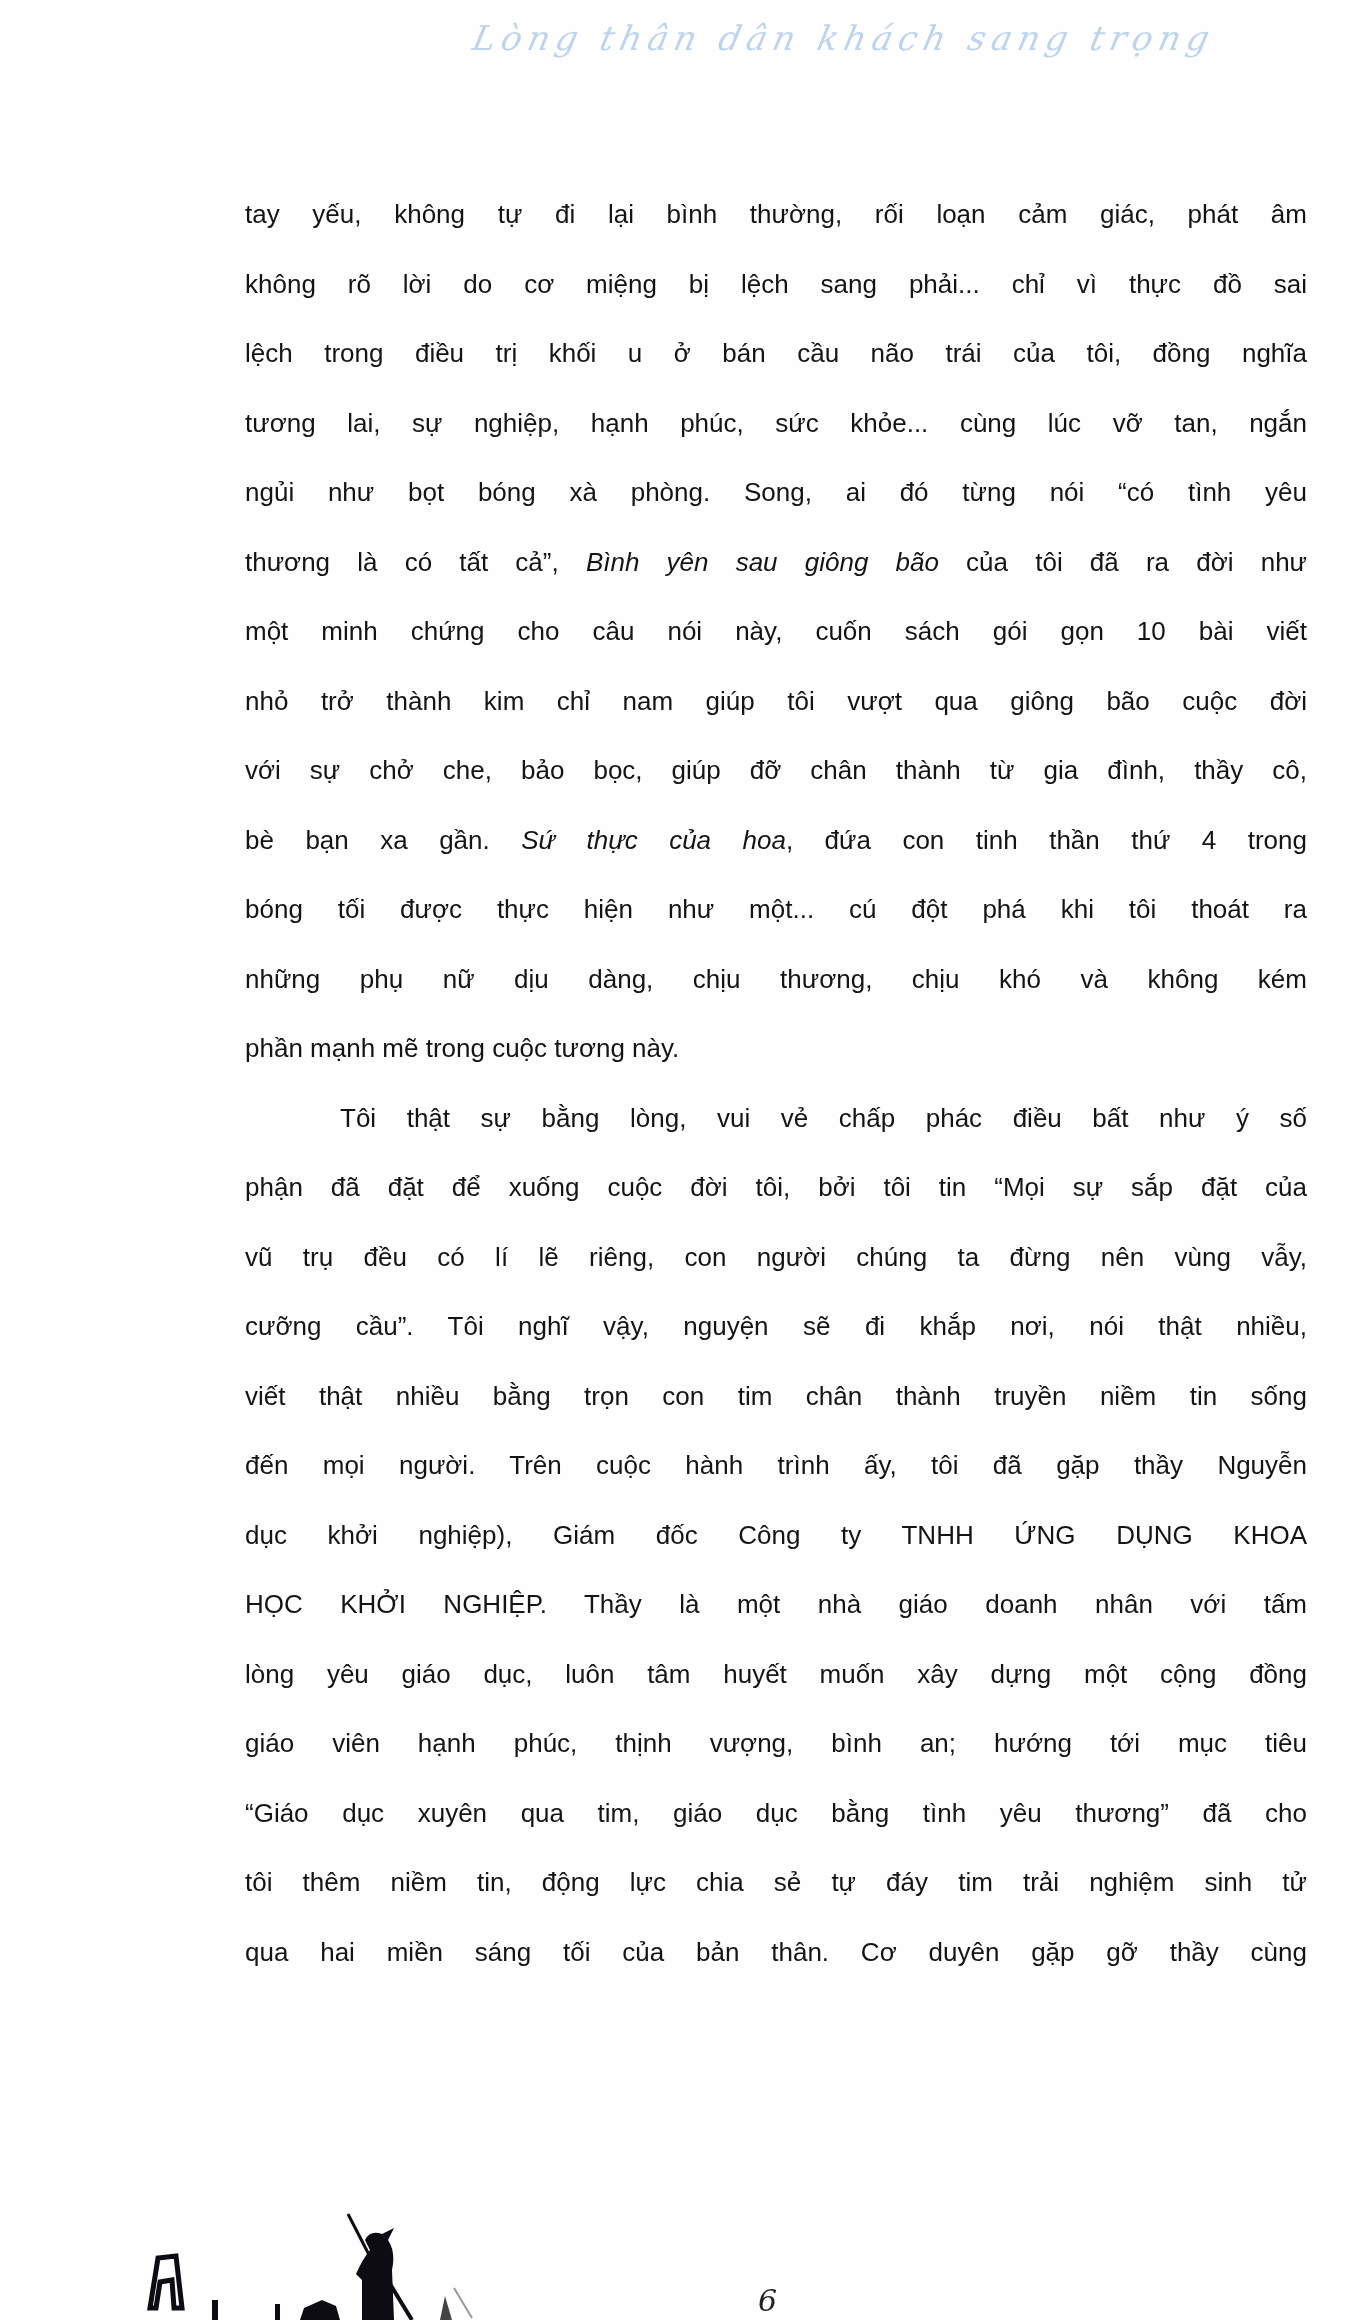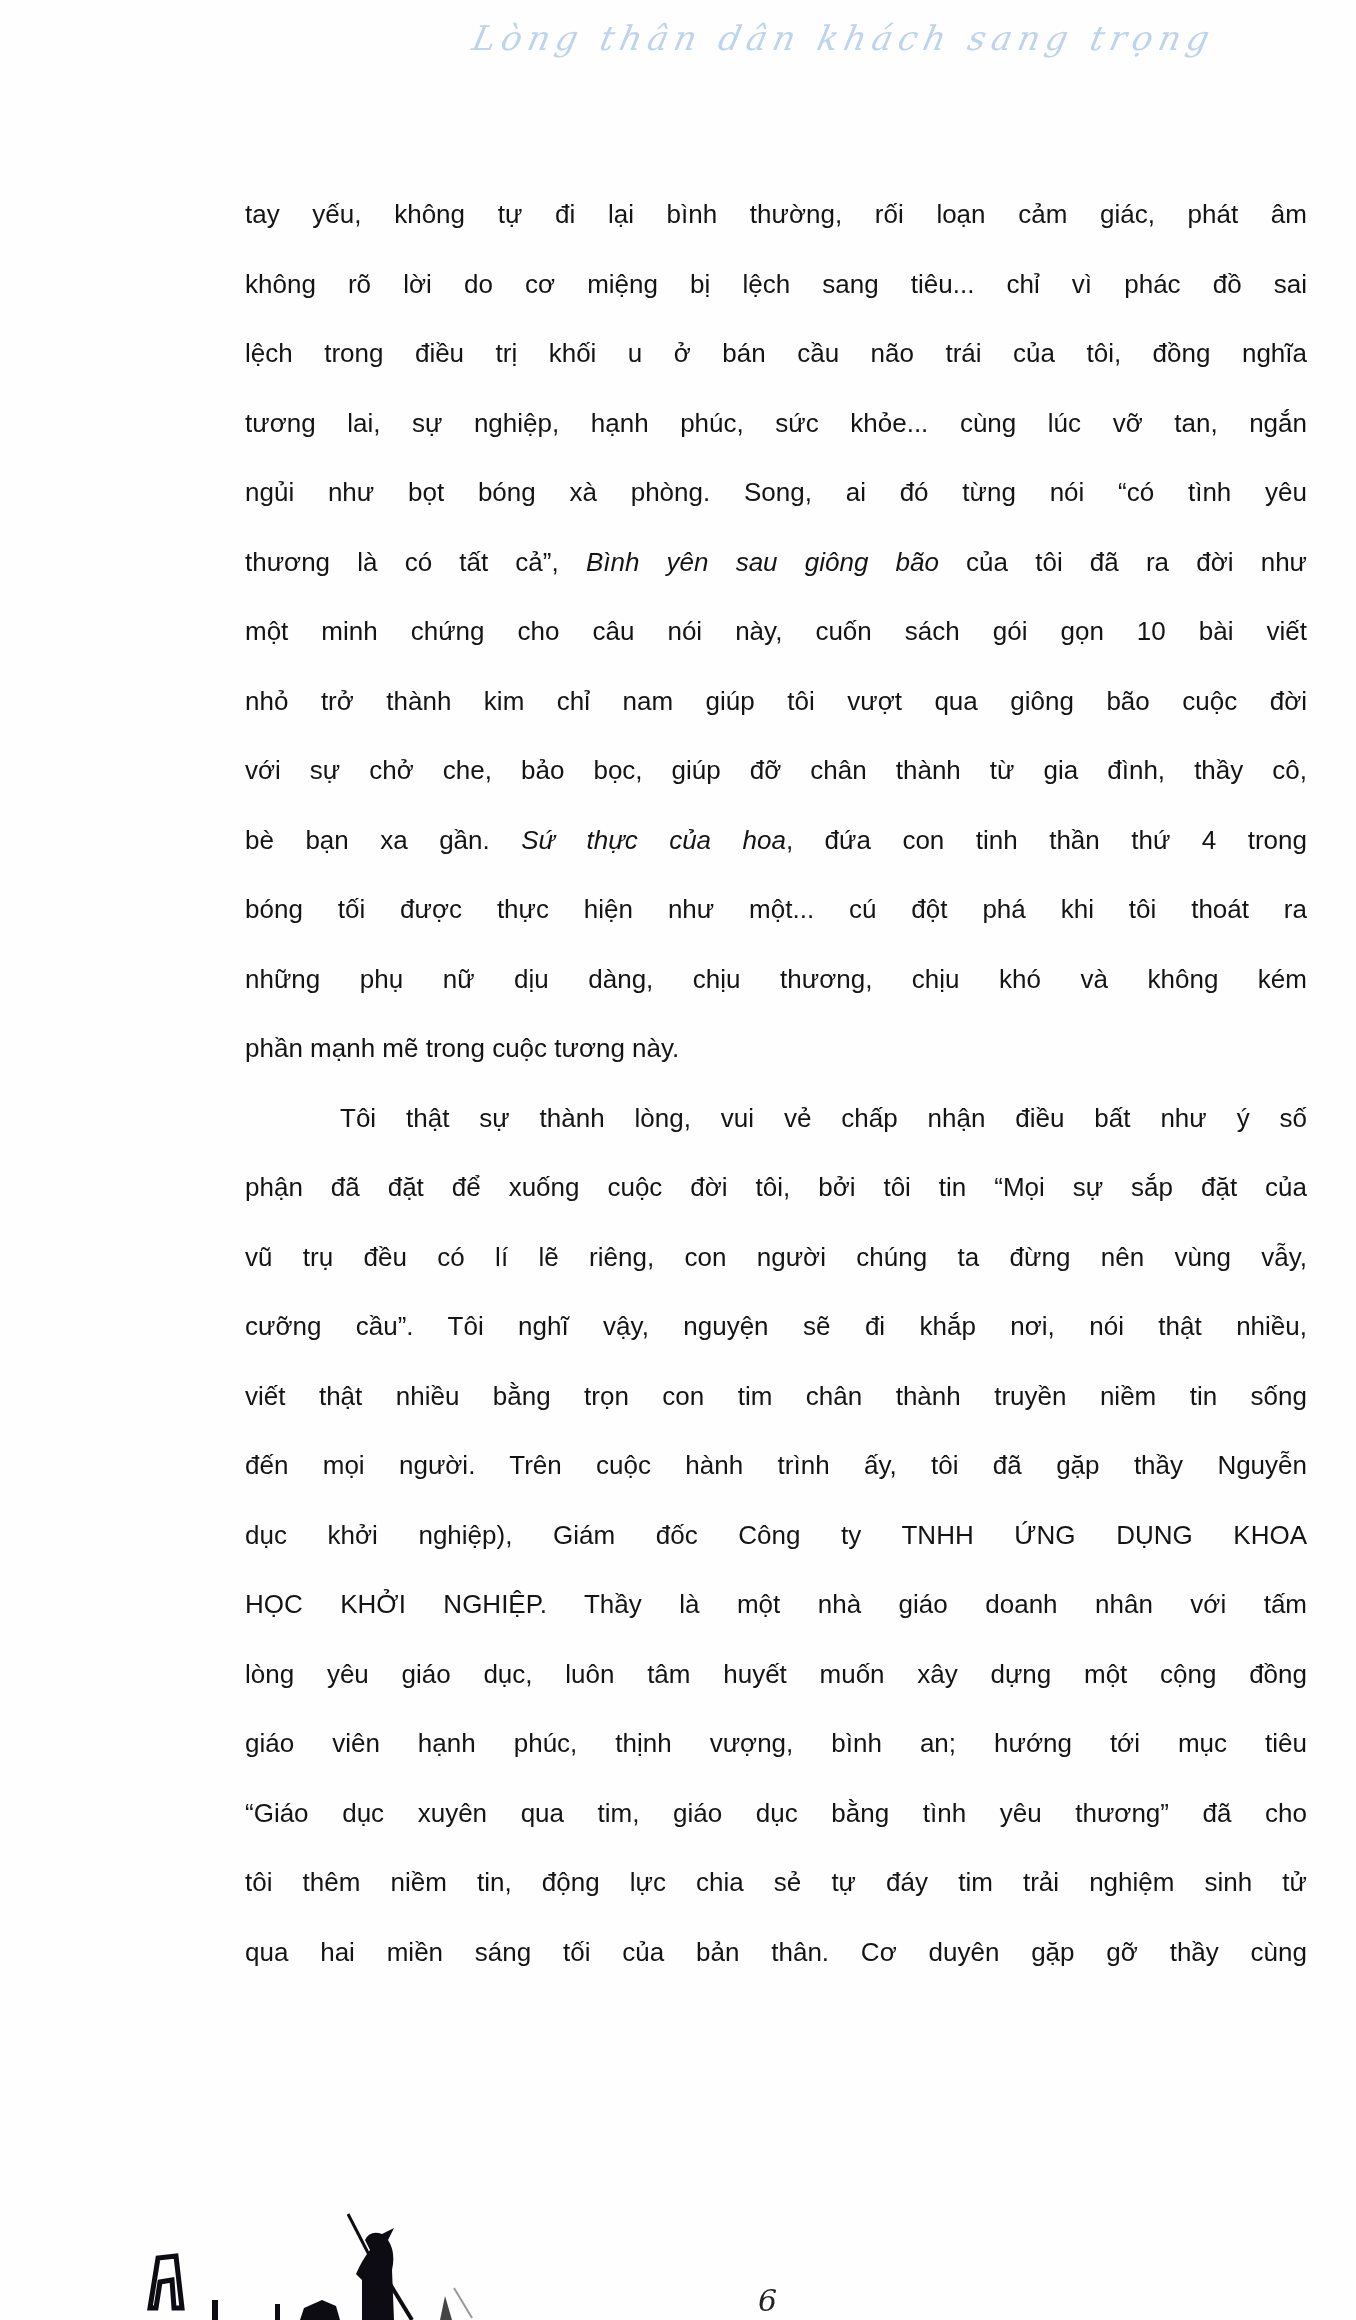--- a/index.html
+++ b/index.html
@@ -28,35 +28,35 @@
 </style>
 </head>
 <body>
 
 <div class="page">
   <div class="running-header">Lòng thân dân khách sang trọng</div>
 
   <div class="body-text">
     <div id="para-0">
       <span class="line">tay yếu, không tự đi lại bình thường, rối loạn cảm giác, phát âm</span>
-      <span class="line">không rõ lời do cơ miệng bị lệch sang tiêu... chỉ vì phác đồ sai</span>
+      <span class="line">không rõ lời do cơ miệng bị lệch sang phải... chỉ vì thực đồ sai</span>
       <span class="line">lệch trong điều trị khối u ở bán cầu não trái của tôi, đồng nghĩa</span>
       <span class="line">tương lai, sự nghiệp, hạnh phúc, sức khỏe... cùng lúc vỡ tan, ngắn</span>
       <span class="line">ngủi như bọt bóng xà phòng. Song, ai đó từng nói “có tình yêu</span>
       <span class="line italic-host">thương là có tất cả”, <em>Bình yên sau giông bão</em> của tôi đã ra đời như</span>
       <span class="line">một minh chứng cho câu nói này, cuốn sách gói gọn 10 bài viết</span>
       <span class="line">nhỏ trở thành kim chỉ nam giúp tôi vượt qua giông bão cuộc đời</span>
       <span class="line">với sự chở che, bảo bọc, giúp đỡ chân thành từ gia đình, thầy cô,</span>
       <span class="line italic-host">bè bạn xa gần. <em>Sứ thực của hoa</em>, đứa con tinh thần thứ 4 trong</span>
       <span class="line">bóng tối được thực hiện như một... cú đột phá khi tôi thoát ra</span>
       <span class="line">những phụ nữ dịu dàng, chịu thương, chịu khó và không kém</span>
       <span class="line last">phần mạnh mẽ trong cuộc tương này.</span>
     </div>
     <div id="para-1">
-      <span class="line indent">Tôi thật sự thành lòng, vui vẻ chấp nhận điều bất như ý số</span>
+      <span class="line indent">Tôi thật sự bằng lòng, vui vẻ chấp phác điều bất như ý số</span>
       <span class="line">phận đã đặt để xuống cuộc đời tôi, bởi tôi tin “Mọi sự sắp đặt của</span>
       <span class="line">vũ trụ đều có lí lẽ riêng, con người chúng ta đừng nên vùng vẫy,</span>
       <span class="line">cưỡng cầu”. Tôi nghĩ vậy, nguyện sẽ đi khắp nơi, nói thật nhiều,</span>
       <span class="line">viết thật nhiều bằng trọn con tim chân thành truyền niềm tin sống</span>
       <span class="line">đến mọi người. Trên cuộc hành trình ấy, tôi đã gặp thầy Nguyễn</span>
       <span class="line">dục khởi nghiệp), Giám đốc Công ty TNHH ỨNG DỤNG KHOA</span>
       <span class="line">HỌC KHỞI NGHIỆP.  Thầy là một nhà giáo doanh nhân với tấm</span>
       <span class="line">lòng yêu giáo dục, luôn tâm huyết muốn xây dựng một cộng đồng</span>
       <span class="line">giáo viên hạnh phúc, thịnh vượng, bình an; hướng tới mục tiêu</span>
       <span class="line">“Giáo dục xuyên qua tim, giáo dục bằng tình yêu thương” đã cho</span>

